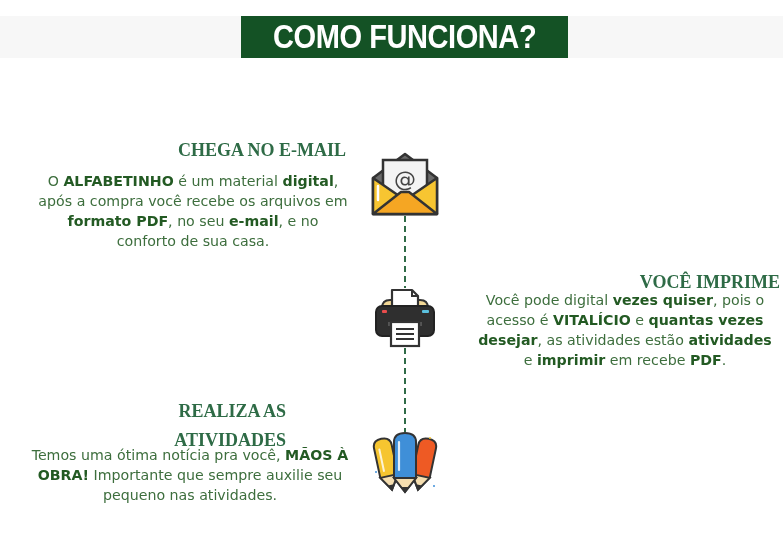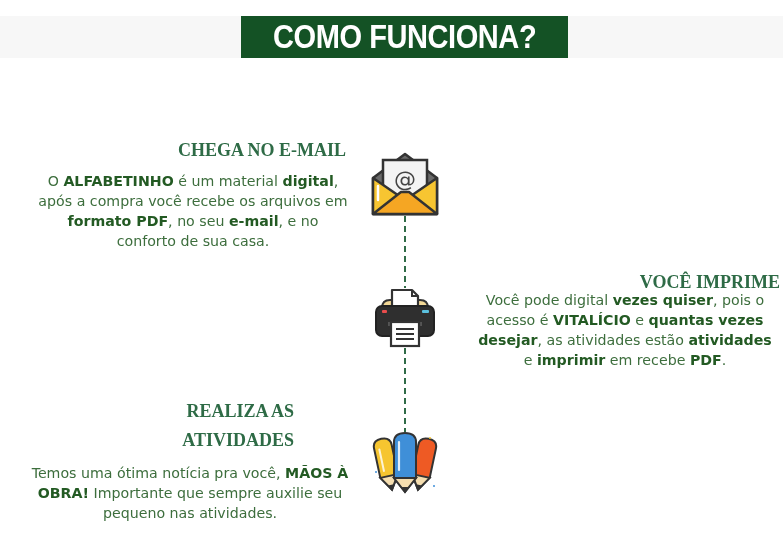--- a/index.html
+++ b/index.html
@@ -48,22 +48,22 @@
 <div class="title-box">
   <span class="title-text">COMO FUNCIONA?</span>
 </div>
 
 <div class="step-title" style="left:40px; top:136px; width:306px;">CHEGA NO E-MAIL</div>
 <div class="step-body" style="left:36px; top:171px; width:314px;"><span>O </span><b>ALFABETINHO</b><span> é um material </span><b>digital</b><span>, após a compra você recebe os arquivos em </span><b>formato PDF</b><span>, no seu </span><b>e-mail</b><span>, e no conforto de sua casa.</span></div>
 
 <div class="step-title" style="left:470px; top:268px; width:310px;">VOCÊ IMPRIME</div>
 <div class="step-body" style="left:476px; top:290px; width:298px;"><span>Você pode digital </span><b>vezes quiser</b><span>, pois o acesso é </span><b>VITALÍCIO</b><span> e </span><b>quantas vezes desejar</b><span>, as atividades estão </span><b>atividades</b><span> e </span><b>imprimir</b><span> em recebe </span><b>PDF</b><span>.</span></div>
 
-<div class="step-title" style="left:98px; top:397px; width:196px;">REALIZA AS ATIVIDADES</div>
-<div class="step-body" style="left:30px; top:463px; width:320px;"><span>Temos uma ótima notícia pra você, </span><b>MÃOS À OBRA!</b><span> Importante que sempre auxilie seu pequeno nas atividades.</span></div>
+<div class="step-title" style="left:90px; top:397px; width:196px;">REALIZA AS ATIVIDADES</div>
+<div class="step-body" style="left:30px; top:445px; width:320px;"><span>Temos uma ótima notícia pra você, </span><b>MÃOS À OBRA!</b><span> Importante que sempre auxilie seu pequeno nas atividades.</span></div>
 
 <div class="connector" style="top:216px; height:72px;"></div>
 <div class="connector" style="top:348px; height:84px;"></div>
 
 <div class="icon" style="left:371px; top:152px; width:68px; height:64px;">
   <svg width="68" height="64" viewBox="0 0 68 64">
     <polygon points="2,26 34,2 66,26 66,62 2,62" fill="#6a6a6a" stroke="#333" stroke-width="2.5" stroke-linejoin="round"></polygon>
     <rect x="12" y="8" width="44" height="38" fill="#f4f4f4" stroke="#333" stroke-width="2.5"></rect>
     <text x="34" y="35" text-anchor="middle" font-family="DejaVu Sans, sans-serif" font-size="22" fill="#444">@</text>
     <polygon points="2,26 34,48 66,26 66,62 2,62" fill="#f7c531" stroke="#333" stroke-width="2.5" stroke-linejoin="round"></polygon>

